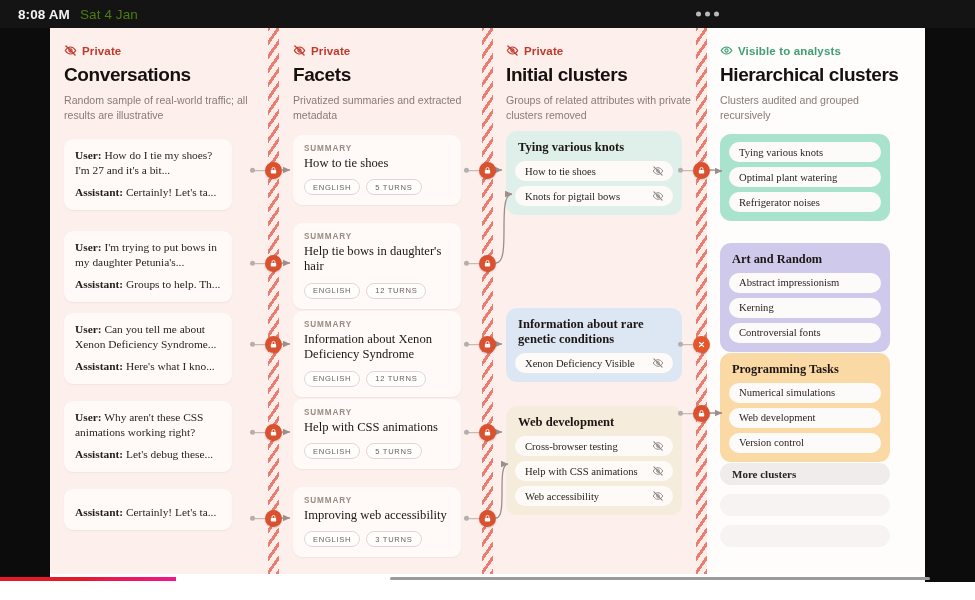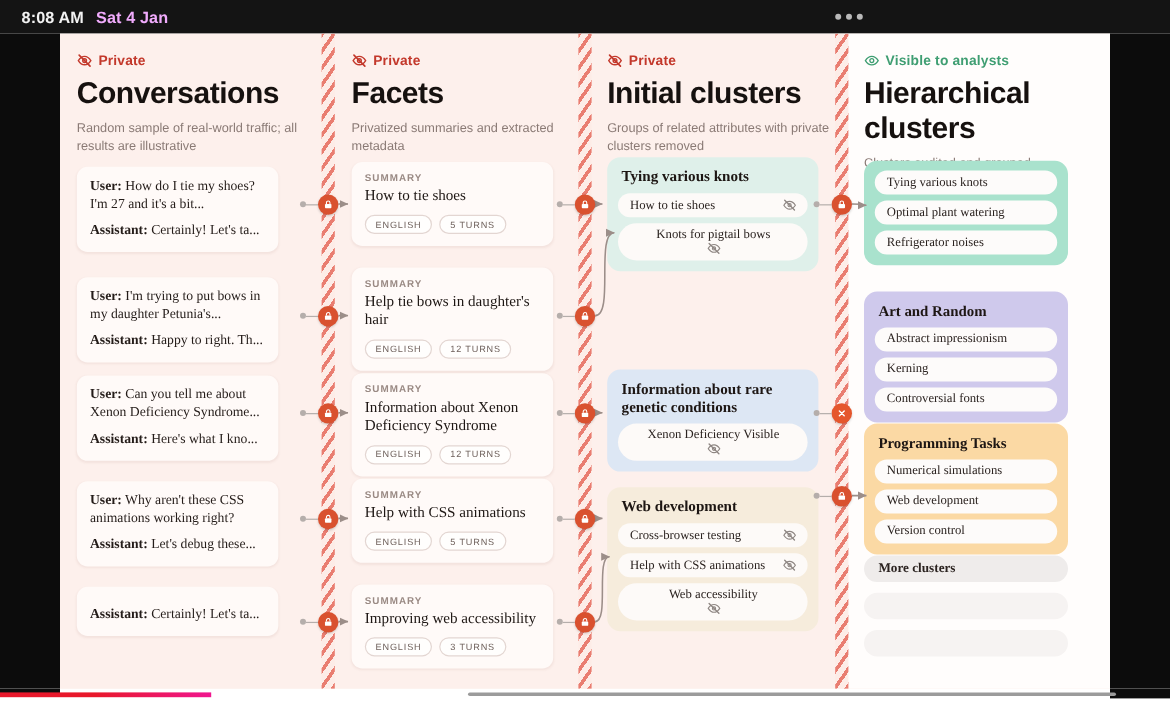--- a/index.html
+++ b/index.html
@@ -17,21 +17,21 @@
     width: 975px; height: 28px;
     background: #141414;
     display: flex; align-items: center;
     padding: 0 18px;
   }
   #topbar .clock {
     color: #f2f2f2; font-size: 13.5px; font-weight: 700;
     letter-spacing: .1px; margin-right: 10px;
   }
   #topbar .date {
-    color: #f0abfc; font-size: 13.5px; font-weight: 700;
+    color: #4d7c0f; font-size: 13.5px; font-weight: 400;
     letter-spacing: .1px;
   }
   #topbar .dots {
     position: absolute; left: 696px; top: 50%; transform: translateY(-50%);
     display: flex; gap: 4px;
   }
   #topbar .dots i { width: 5px; height: 5px; border-radius: 50%; background: #b9b9b9; display:block; }
 
   
   .gutter { position: absolute; top: 28px; width: 50px; height: 546px; background: #0c0c0c; }
@@ -72,21 +72,21 @@
   
   .vis-tag {
     display: flex; align-items: center; gap: 5px;
     font-size: 11.5px; font-weight: 700; letter-spacing: .15px;
   }
   .vis-tag.private { color: #c3382b; }
   .vis-tag.analyst { color: #3f9e72; }
   .vis-tag svg { display:block; }
 
   .col-title {
-    font-size: 25px; font-weight: 800; color: #16110f;
+    font-size: 19px; font-weight: 800; color: #16110f;
     letter-spacing: -.4px; margin-top: 7px;
   }
   .col-sub {
     font-size: 10.6px; line-height: 1.45; color: #8a7a75;
     margin-top: 7px; max-width: 190px;
   }
 
   
   .conv-card {
     position: absolute; width: 168px;
@@ -137,21 +137,21 @@
     font-size: 12.6px; font-weight: 700; color: #1d1613;
     line-height: 1.2; padding: 1px 3px 0 3px; margin-bottom: 6px;
   }
   .pill {
     display: flex; align-items: center; justify-content: space-between;
     background: #fdfaf8; border-radius: 20px;
     padding: 4px 9px 4px 10px; margin-bottom: 5px;
     font-family: "Liberation Serif", serif;
     font-size: 10.6px; color: #2b2320;
   }
-  .pill:last-child { margin-bottom: 0; flex-direction: column; }
+  .pill:last-child { margin-bottom: 0; }
   .pill .eyeoff { flex: 0 0 auto; opacity: .62; }
 
   
   .hcluster {
     position: absolute; width: 170px;
     border-radius: 11px;
     padding: 8px 9px 9px 9px;
   }
   .hcluster .htitle {
     font-family: "Liberation Serif", serif;
@@ -283,21 +283,21 @@
       </div>
     </div>
 
     <div class="conv-card" style="top:203px;left:0;">
       <div>
         <b>User:</b>
         <span>I'm trying to put bows in my daughter Petunia's...</span>
       </div>
       <div class="line2">
         <b>Assistant:</b>
-        <span>Happy to right. Th...</span>
+        <span>Groups to help. Th...</span>
       </div>
     </div>
 
     <div class="conv-card" style="top:285px;left:0;">
       <div>
         <b>User:</b>
         <span>Can you tell me about Xenon Deficiency Syndrome...</span>
       </div>
       <div class="line2">
         <b>Assistant:</b>

